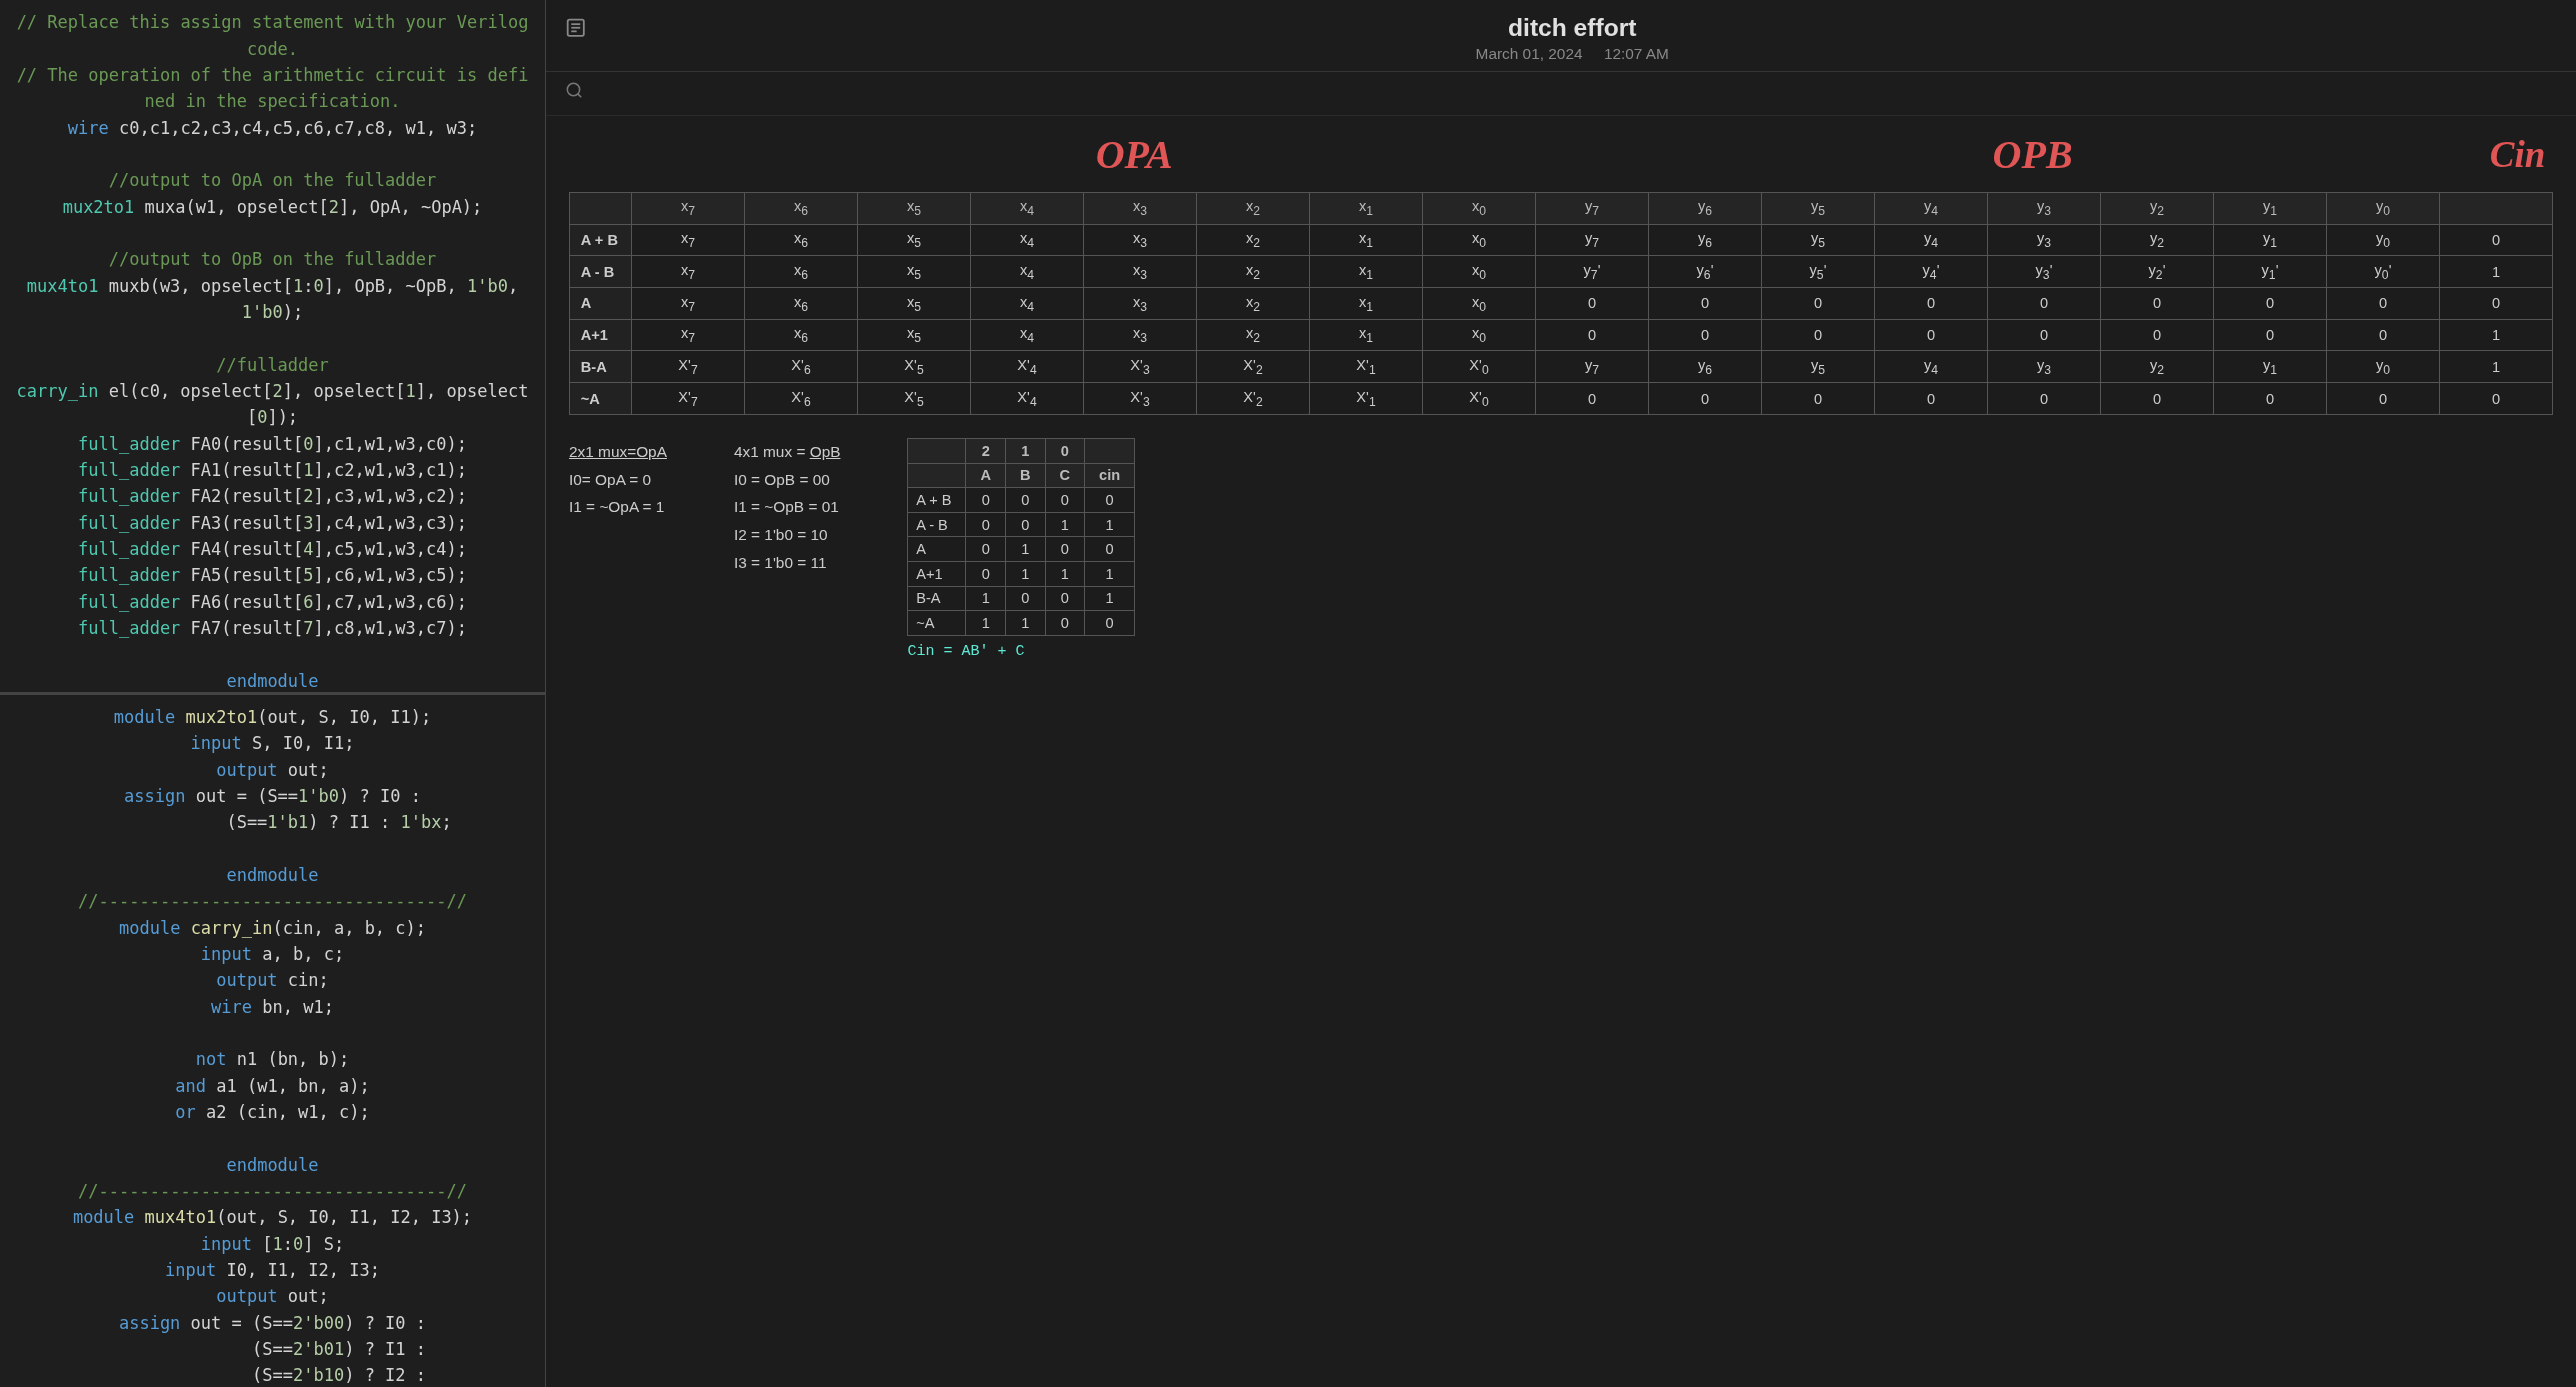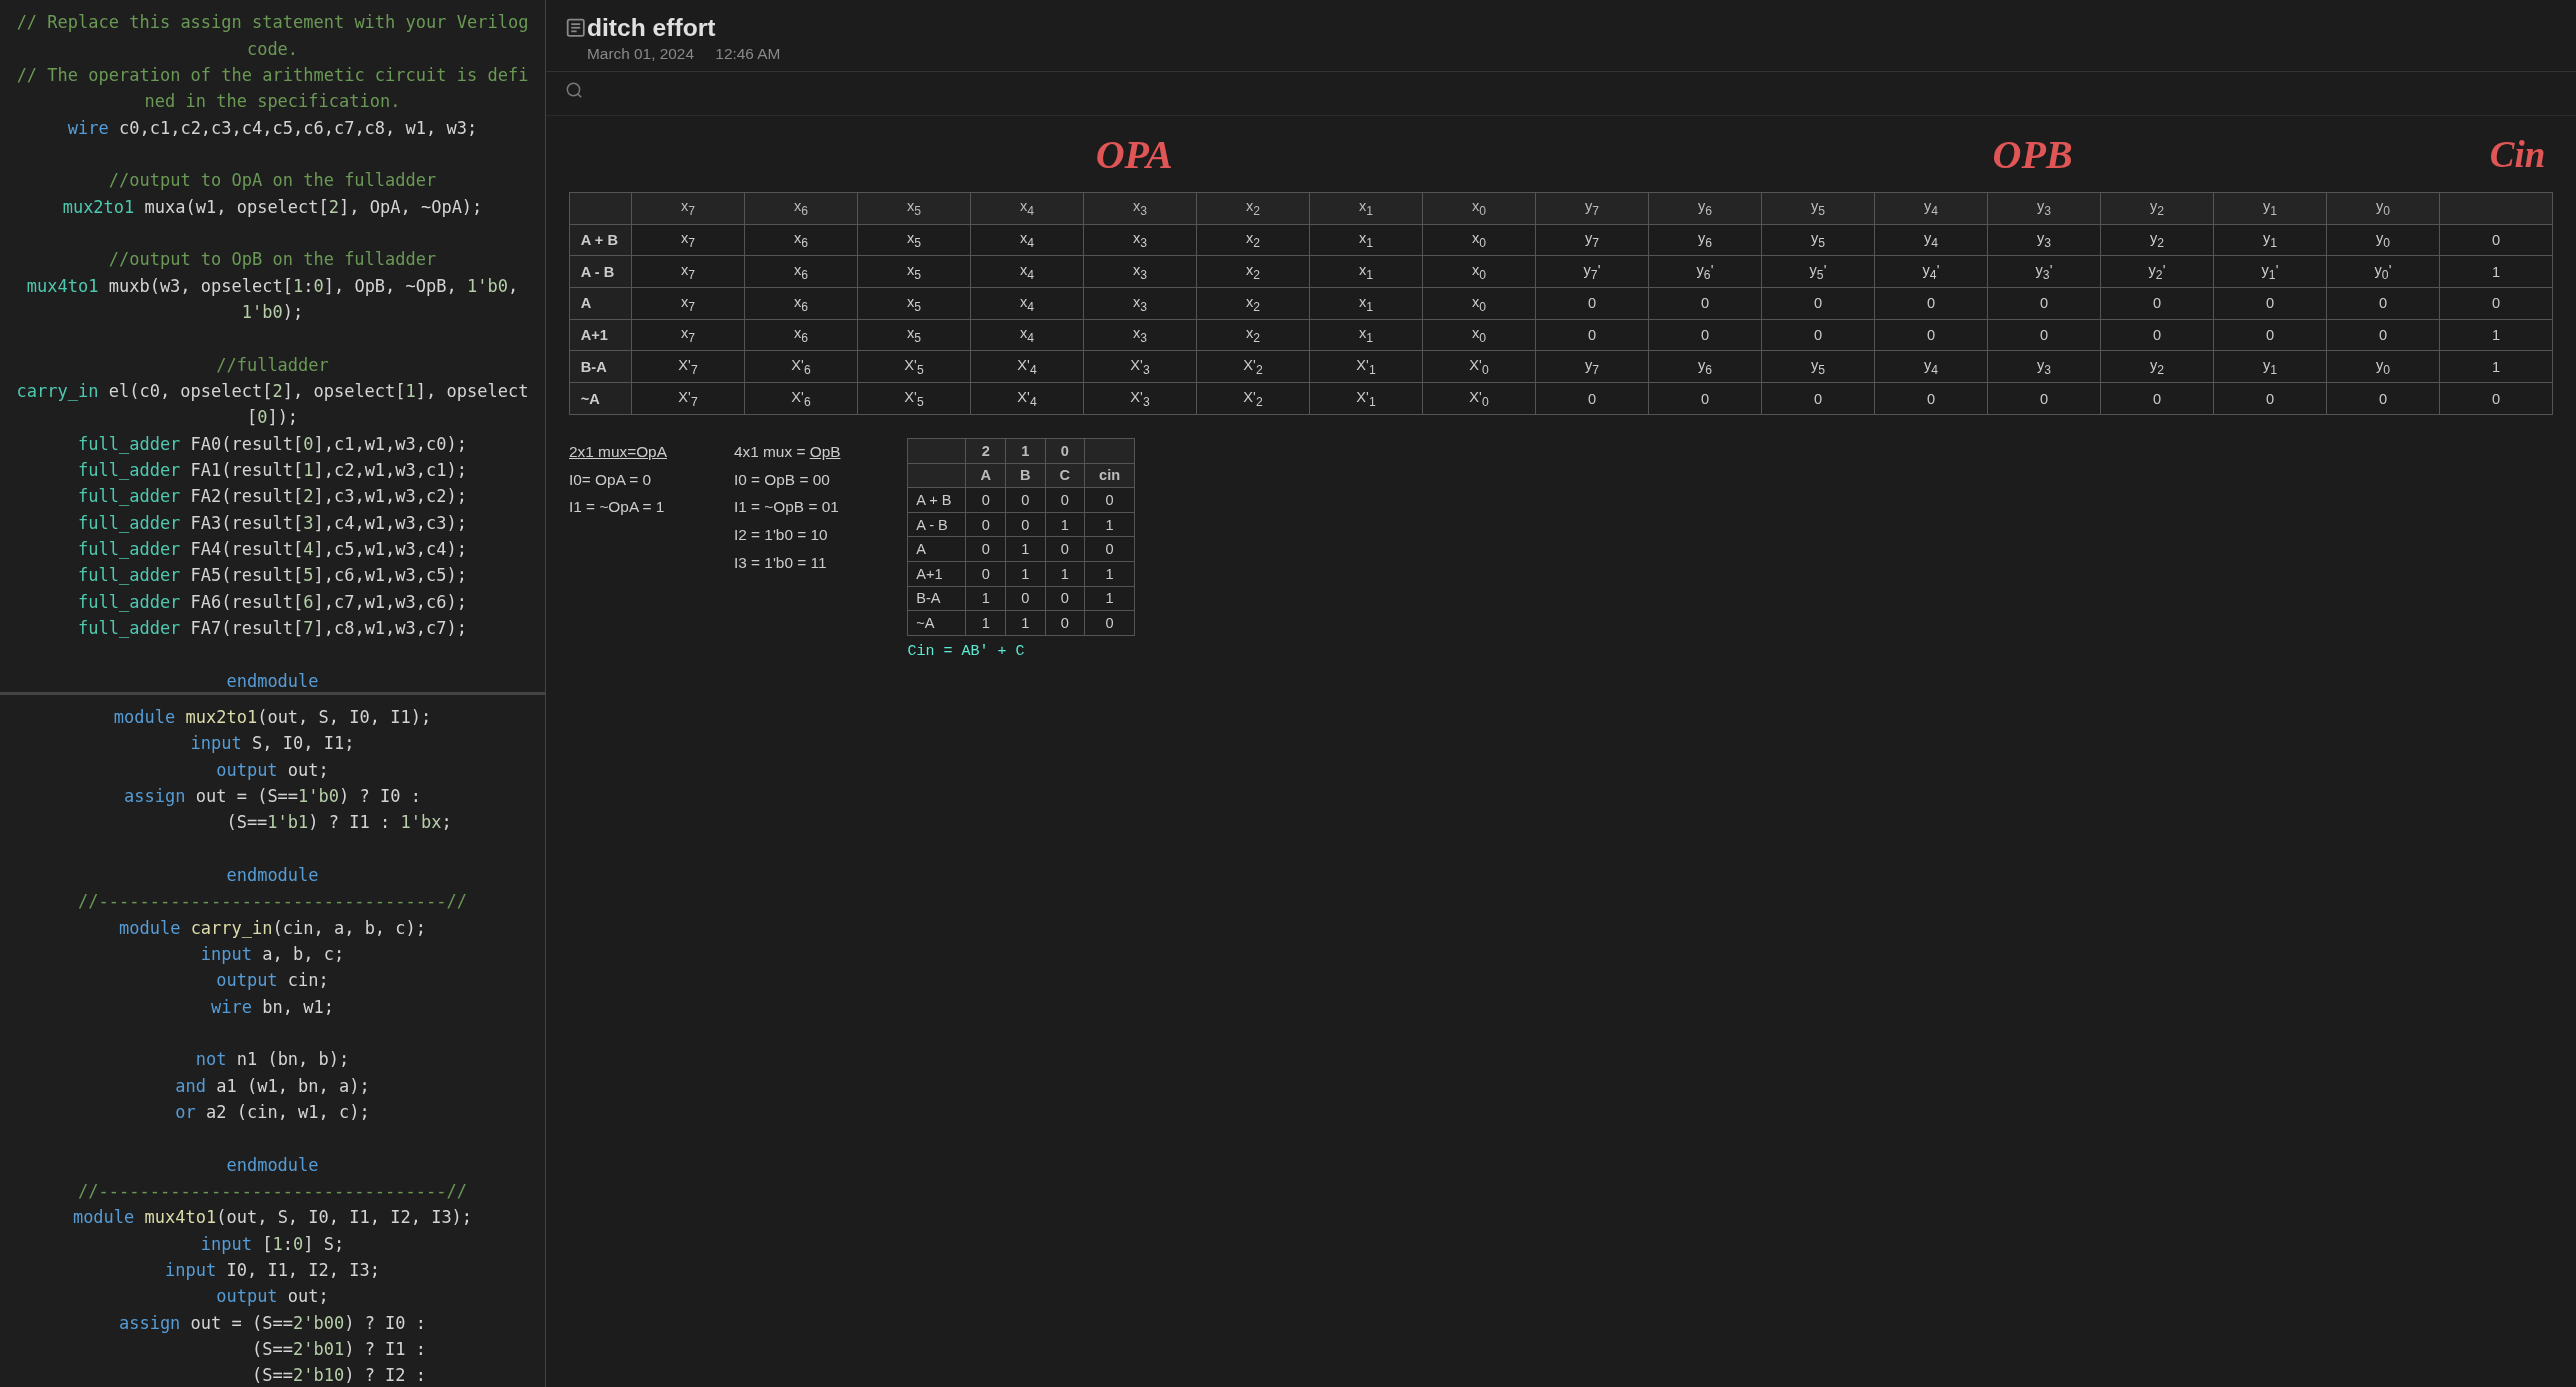--- a/index.html
+++ b/index.html
@@ -62,20 +62,21 @@
       flex-direction: column;
       overflow: hidden;
     }
 
     .right-header {
       padding: 14px 18.5px 7.7px 18.5px;
       border-bottom: 0.8px solid #333;
       display: flex;
       align-items: flex-start;
       gap: 1px;
+      text-align: center;
     }
 
     .right-header-icon {
       color: #888;
       font-size: 21.5px;
       margin-top: 3.1px;
     }
 
     .right-header-content {
       flex: 1;
@@ -294,21 +295,21 @@
         <line x1="7" y1="8" x2="17" y2="8"></line>
         <line x1="7" y1="12" x2="17" y2="12"></line>
         <line x1="7" y1="16" x2="13" y2="16"></line>
       </svg>
     </div>
     <div class="right-header-content">
       <div class="right-title">ditch effort</div>
       <div class="right-meta">
         <span>March 01, 2024</span>
         &nbsp;&nbsp;&nbsp;
-        <span>12:46 AM</span>
+        <span>12:07 AM</span>
       </div>
     </div>
   </div>
 
   <div class="right-toolbar">
     <span class="toolbar-icon">
       <svg width="18.5" height="18.5" viewBox="0 0 24 24" fill="none" stroke="#777" stroke-width="2">
         <circle cx="11" cy="11" r="8"></circle>
         <line x1="21" y1="21" x2="16.65" y2="16.65"></line>
       </svg>

